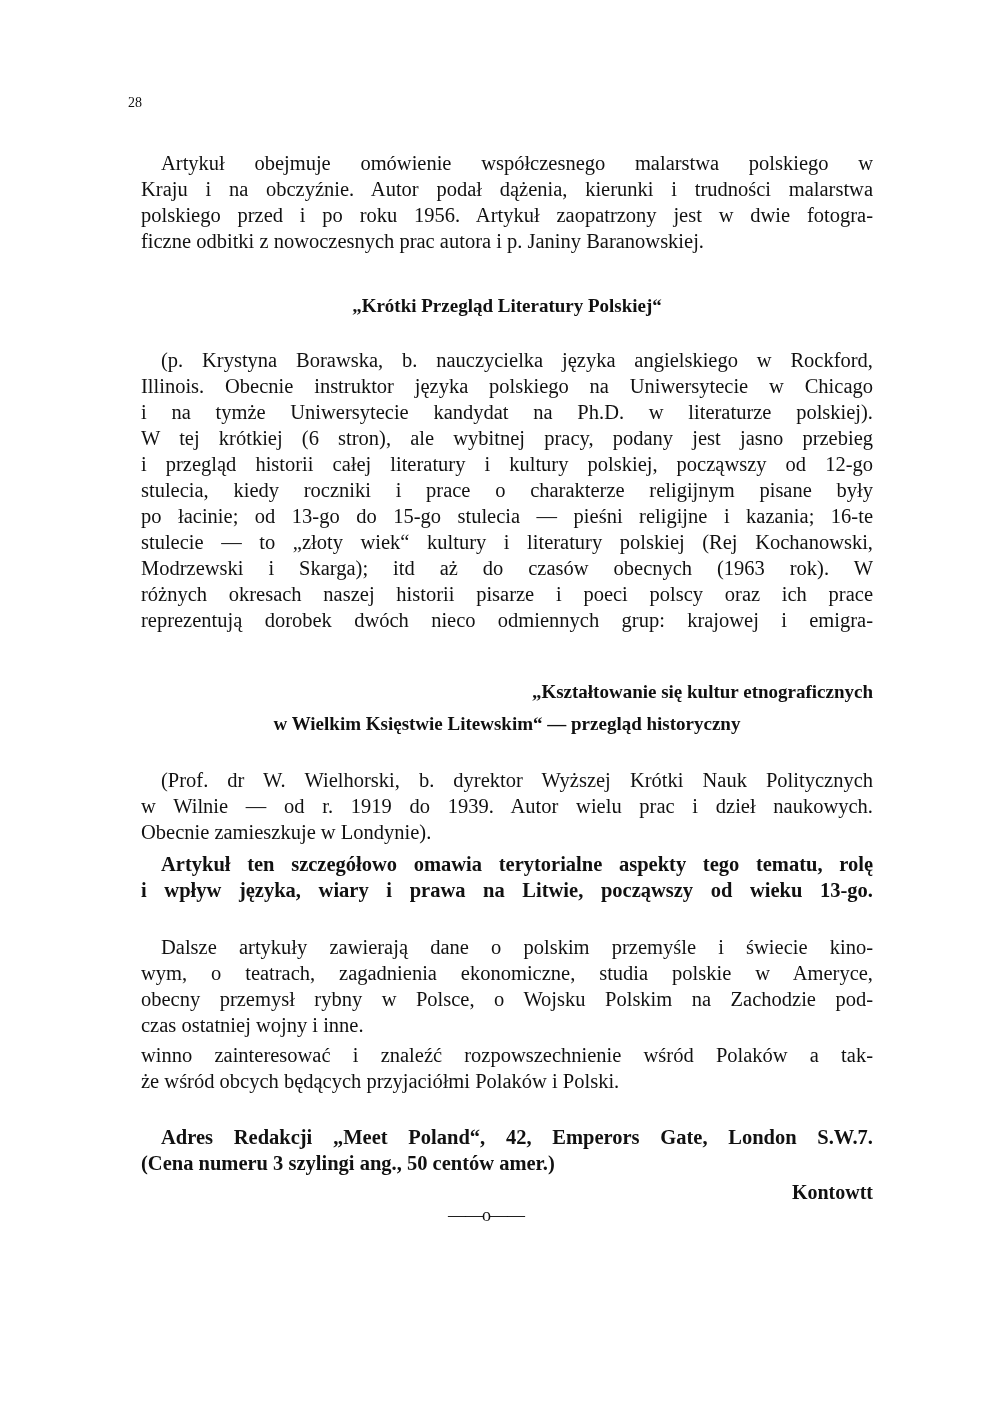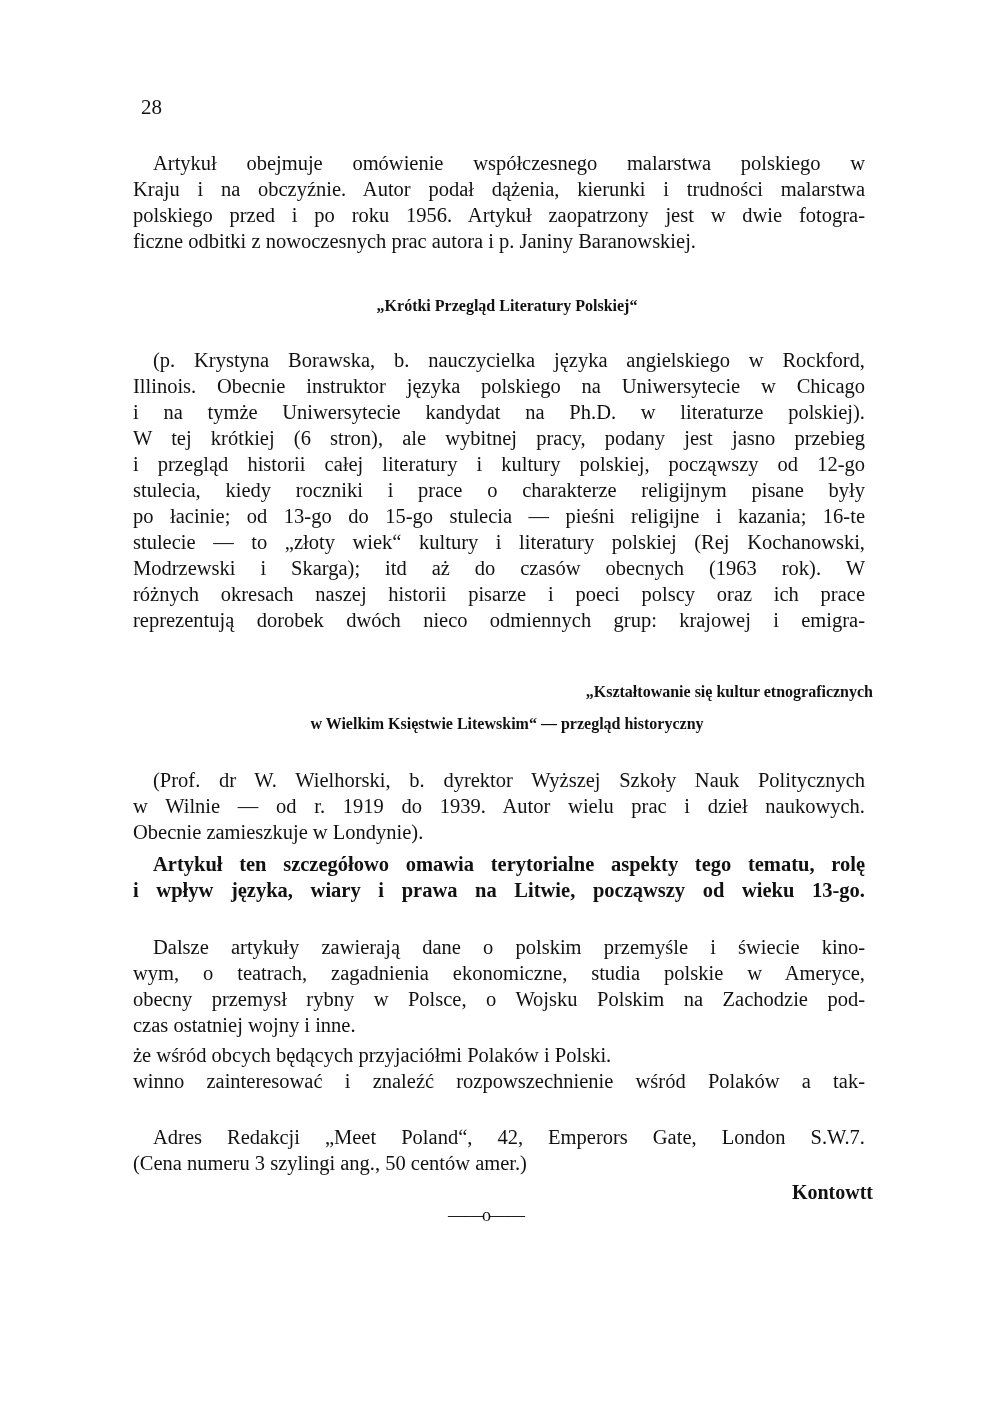--- a/index.html
+++ b/index.html
@@ -1,25 +1,25 @@
 <!DOCTYPE html>
 <html><head>
   <meta charset="utf-8">
   <style>
     html, body { margin: 0; padding: 0; background: #ffffff; }
     body { width: 1000px; height: 1420px; position: relative; overflow: hidden;
            font-family: "Liberation Serif", "DejaVu Serif", serif; color: #111111; }
-    .page-num { position: absolute; left: 141px; top: 95px; font-size: 21px; }
-    .block { position: absolute; left: 133px; width: 732px; }
+    .page-num { position: absolute; left: 128px; top: 95px; font-size: 14px; }
+    .block { position: absolute; left: 141px; width: 732px; }
     .line { display: block; font-size: 20.5px; height: 26px; line-height: 26px;
             text-align: justify; text-align-last: justify; white-space: nowrap; }
     .line.last { text-align-last: left; }
     .line.indent { padding-left: 20px; }
     .heading { position: absolute; left: 141px; width: 732px; text-align: center;
-               font-weight: bold; font-size: 16px; line-height: 26px; }
+               font-weight: bold; font-size: 19px; line-height: 26px; }
     .signature { position: absolute; right: 127px; top: 1181px; font-weight: bold; font-size: 20px; }
     .separator { position: absolute; left: 448px; top: 1205px; font-size: 18px; letter-spacing: -1px; }
   </style>
 </head>
 <body>
 
 <div class="page-num">28</div>
 
 <div class="block" style="top:150px;">
   <span class="line indent">Artykuł obejmuje omówienie współczesnego malarstwa polskiego w</span>
@@ -41,41 +41,41 @@
   <span class="line">stulecie — to „złoty wiek“ kultury i literatury polskiej (Rej Kochanowski,</span>
   <span class="line">Modrzewski i Skarga); itd aż do czasów obecnych (1963 rok). W</span>
   <span class="line">różnych okresach naszej historii pisarze i poeci polscy oraz ich prace</span>
   <span class="line">reprezentują dorobek dwóch nieco odmiennych grup: krajowej i emigra-</span>
 </div>
 
 <div class="heading" style="top:679px;text-align:right;">„Kształtowanie się kultur etnograficznych</div>
 <div class="heading" style="top:711px;">w Wielkim Księstwie Litewskim“ — przegląd historyczny</div>
 
 <div class="block" style="top:767px;">
-  <span class="line indent">(Prof. dr W. Wielhorski, b. dyrektor Wyższej Szkoły Nauk Politycznych</span>
+  <span class="line indent">(Prof. dr W. Wielhorski, b. dyrektor Wyższej Krótki Nauk Politycznych</span>
   <span class="line">w Wilnie — od r. 1919 do 1939. Autor wielu prac i dzieł naukowych.</span>
   <span class="line last">Obecnie zamieszkuje w Londynie).</span>
 </div>
 
 <div class="block" style="top:851px;font-weight:bold;">
   <span class="line indent">Artykuł ten szczegółowo omawia terytorialne aspekty tego tematu, rolę</span>
   <span class="line">i wpływ języka, wiary i prawa na Litwie, począwszy od wieku 13-go.</span>
 </div>
 
 <div class="block" style="top:934px;">
   <span class="line indent">Dalsze artykuły zawierają dane o polskim przemyśle i świecie kino-</span>
   <span class="line">wym, o teatrach, zagadnienia ekonomiczne, studia polskie w Ameryce,</span>
   <span class="line">obecny przemysł rybny w Polsce, o Wojsku Polskim na Zachodzie pod-</span>
   <span class="line last">czas ostatniej wojny i inne.</span>
 </div>
 
 <div class="block" style="top:1042px;">
+  <span class="line">winno zainteresować i znaleźć rozpowszechnienie wśród Polaków a tak-</span>
   <span class="line last">że wśród obcych będących przyjaciółmi Polaków i Polski.</span>
-  <span class="line">winno zainteresować i znaleźć rozpowszechnienie wśród Polaków a tak-</span>
 </div>
 
-<div class="block" style="top:1124px;">
+<div class="block" style="top:1124px;font-weight:bold;">
   <span class="line indent">Adres Redakcji „Meet Poland“, 42, Emperors Gate, London S.W.7.</span>
   <span class="line last">(Cena numeru 3 szylingi ang., 50 centów amer.)</span>
 </div>
 
 <div class="signature">Kontowtt</div>
 <div class="separator">——o——</div>
 
 </body></html>

